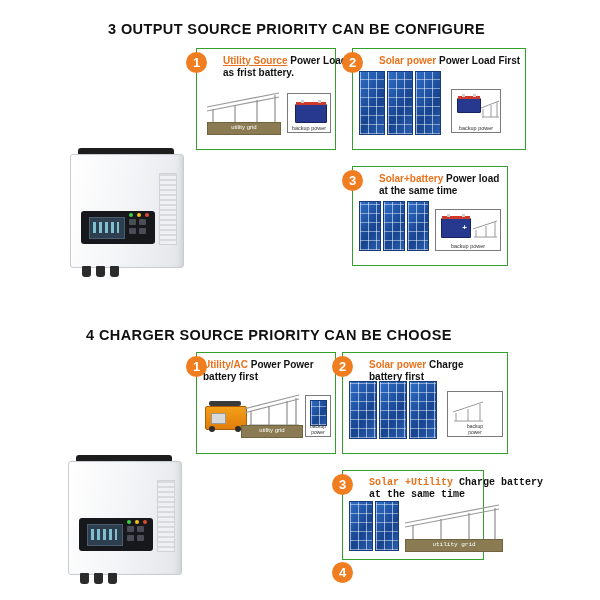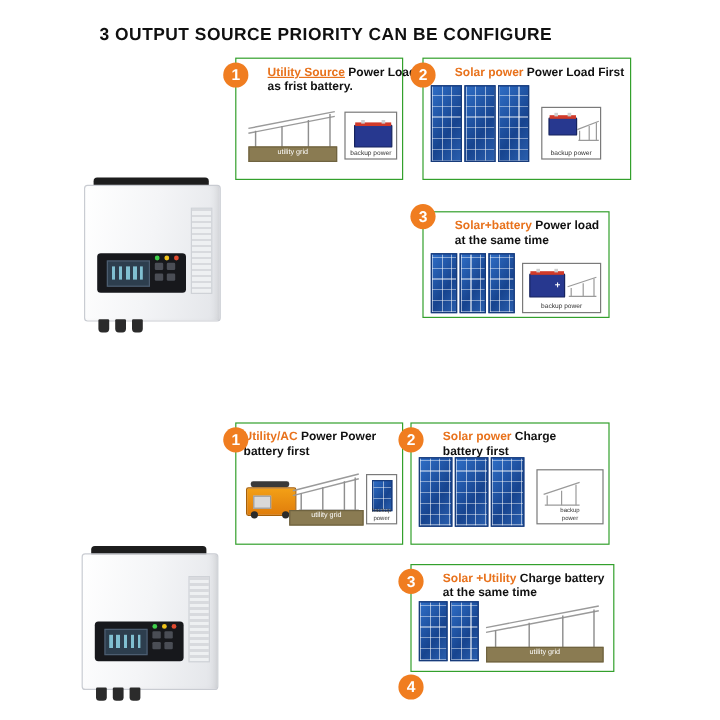--- a/index.html
+++ b/index.html
@@ -23,21 +23,21 @@
   #section-charger { top: 310px; height: 290px; }
 
   .section-title {
     position: absolute;
     font-size: 14.5px;
     font-weight: bold;
     letter-spacing: 0.4px;
     color: #101010;
     white-space: nowrap;
   }
-  #output-title { left: 83px; top: 21px; }
+  #output-title { left: 108px; top: 21px; }
   #charger-title { left: 86px; top: 17px; }
 
   
   .inverter {
     position: absolute;
     width: 112px;
     height: 130px;
   }
   .inv-top {
     position: absolute;
@@ -323,21 +323,21 @@
           <line x1="3" y1="13" x2="3" y2="21" stroke="#9a9a9a" stroke-width="1"></line>
           <line x1="11" y1="9" x2="11" y2="21" stroke="#9a9a9a" stroke-width="1"></line>
           <line x1="17" y1="6" x2="17" y2="21" stroke="#9a9a9a" stroke-width="1"></line>
           <line x1="2" y1="21" x2="19" y2="21" stroke="#9a9a9a" stroke-width="1"></line>
         </svg>
       </div>
       <div class="batt-label">backup power</div>
     </div>
   </div>
 
-  <div class="card" style="left:352px; top:176px; width:156px; height:89px;">
+  <div class="card" style="left:352px; top:166px; width:156px; height:100px;">
     <div class="card-text" style="left:26px; top:6px;">
       <span class="hl-orange">Solar+battery</span><span> Power load</span>
     </div>
     <div class="card-text" style="left:26px; top:18px;">at the same time</div>
 
     <div class="solar" style="left:6px; top:34px; width:22px; height:50px;"></div>
     <div class="solar" style="left:30px; top:34px; width:22px; height:50px;"></div>
     <div class="solar" style="left:54px; top:34px; width:22px; height:50px;"></div>
 
     <div class="batt-box" style="left:82px; top:42px; width:66px; height:42px;">
@@ -360,20 +360,21 @@
     </div>
   </div>
 
   <div class="badge" style="left:186px; top:52px;">1</div>
   <div class="badge" style="left:342px; top:52px;">2</div>
   <div class="badge" style="left:342px; top:170px;">3</div>
 </div>
 
 <div class="section" id="section-charger">
 
+  <div class="section-title" id="charger-title">4 CHARGER SOURCE PRIORITY CAN BE CHOOSE</div>
 
   <div class="inverter" style="left:68px; top:145px;">
     <div class="inv-top"></div>
     <div class="inv-body">
       <div class="inv-vent"></div>
       <div class="inv-panel">
         <div class="inv-lcd">
           <div class="inv-lcd-bars"></div>
         </div>
         <div class="inv-btns">
@@ -448,21 +449,21 @@
           <line x1="16" y1="11" x2="16" y2="23" stroke="#9a9a9a" stroke-width="1"></line>
           <line x1="28" y1="6" x2="28" y2="23" stroke="#9a9a9a" stroke-width="1"></line>
           <line x1="2" y1="23" x2="31" y2="23" stroke="#9a9a9a" stroke-width="1"></line>
         </svg>
       </div>
       <div style="position:absolute; bottom:1px; width:100%; text-align:center; font-size:5px; color:#333; line-height:5.5px; white-space:pre;">backup
 power</div>
     </div>
   </div>
 
-  <div class="card" style="left:342px; top:160px; width:170px; height:90px;">
+  <div class="card" style="left:342px; top:160px; width:142px; height:90px;font-family:Liberation Mono, monospace;">
     <div class="card-text" style="left:26px; top:6px;">
       <span class="hl-orange">Solar +Utility</span><span> Charge battery</span>
     </div>
     <div class="card-text" style="left:26px; top:18px;">at the same time</div>
 
     <div class="solar" style="left:6px; top:30px; width:24px; height:50px;"></div>
     <div class="solar" style="left:32px; top:30px; width:24px; height:50px;"></div>
 
     <div class="rack" style="left:60px; top:26px;">
       <svg width="98" height="48" viewBox="0 0 98 48">

